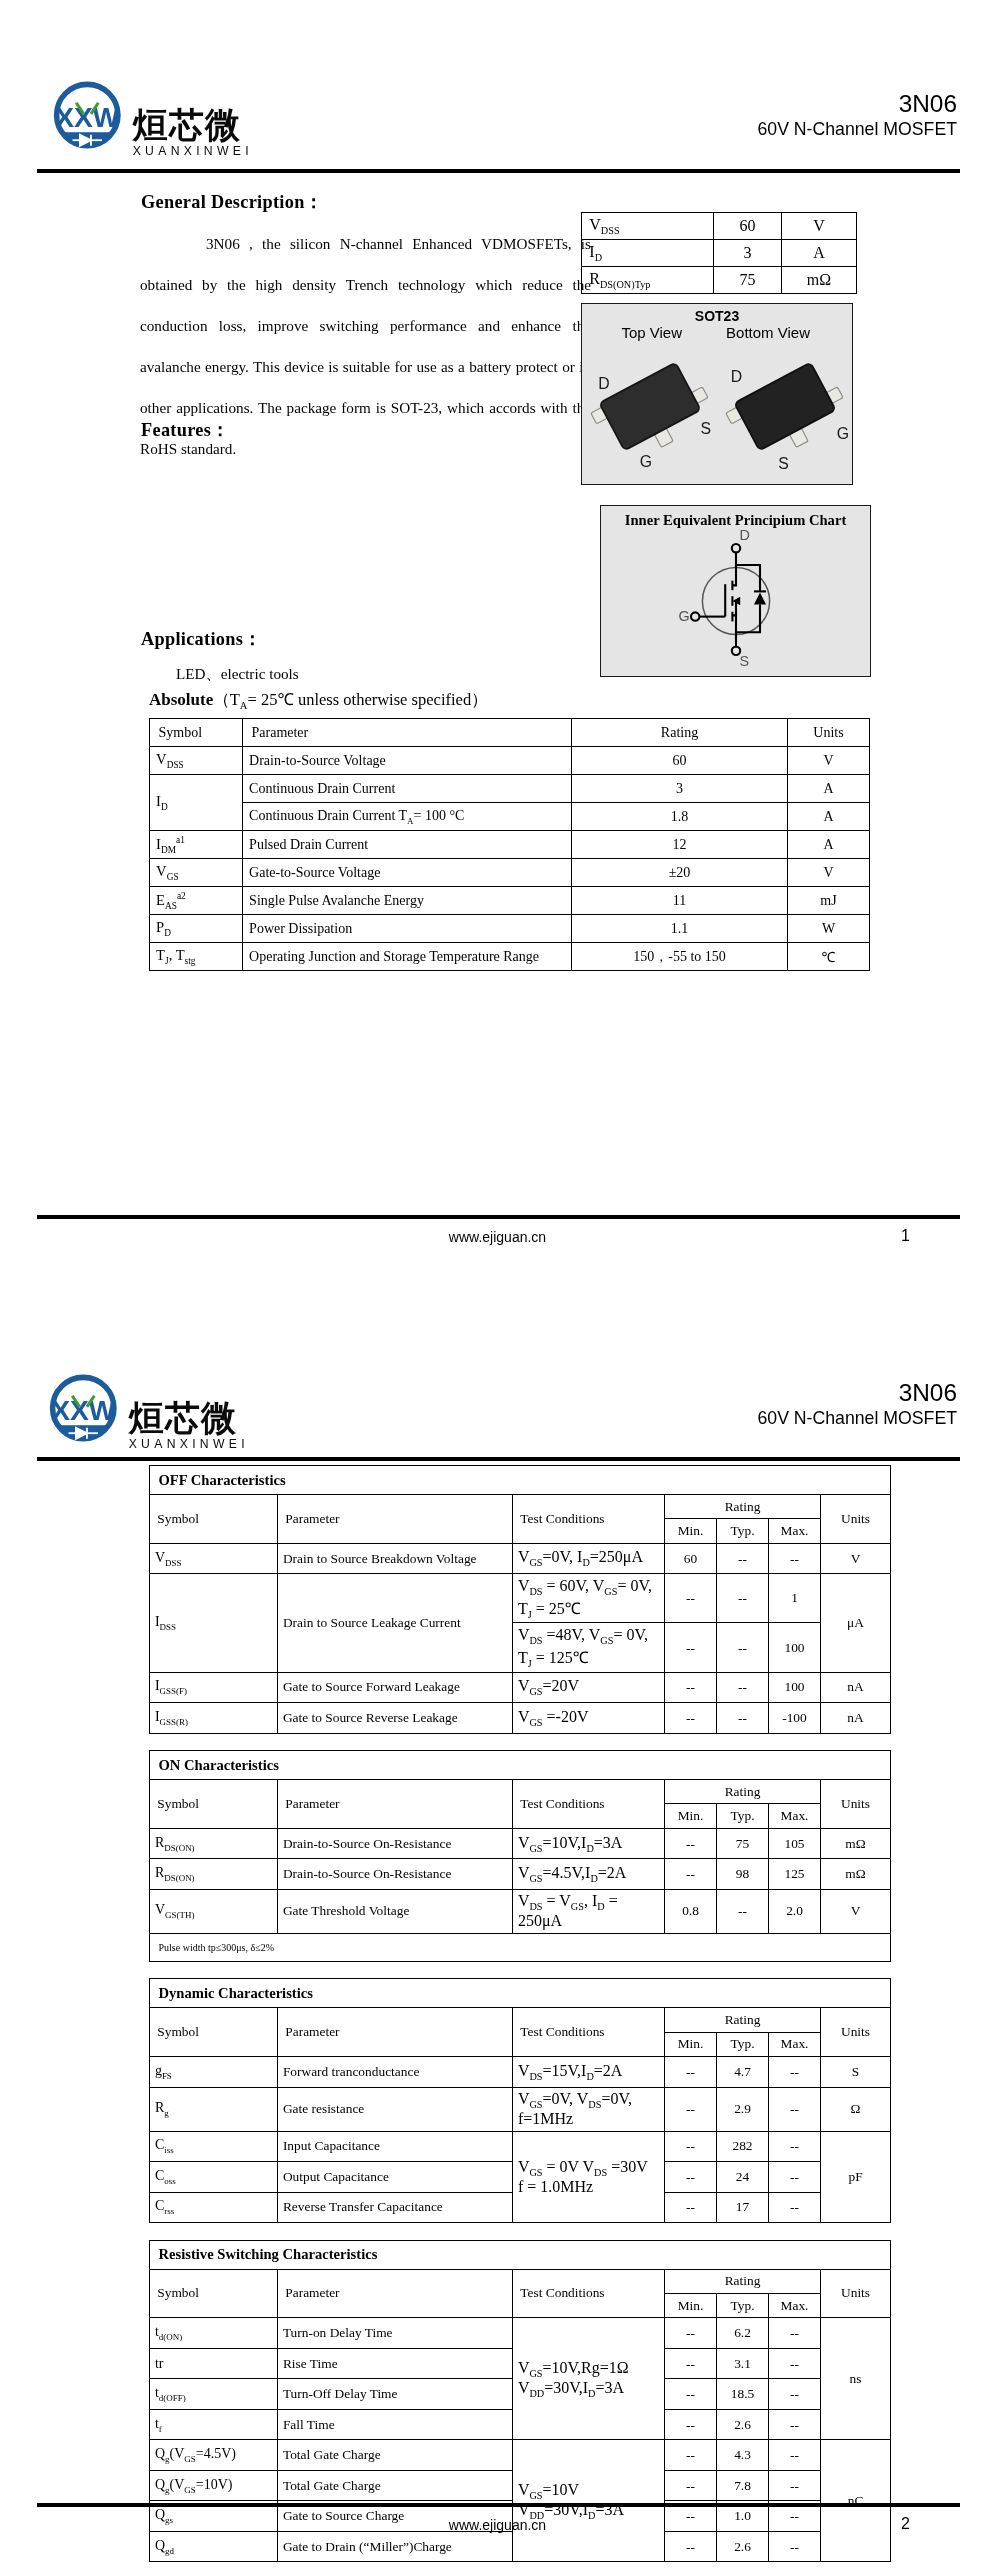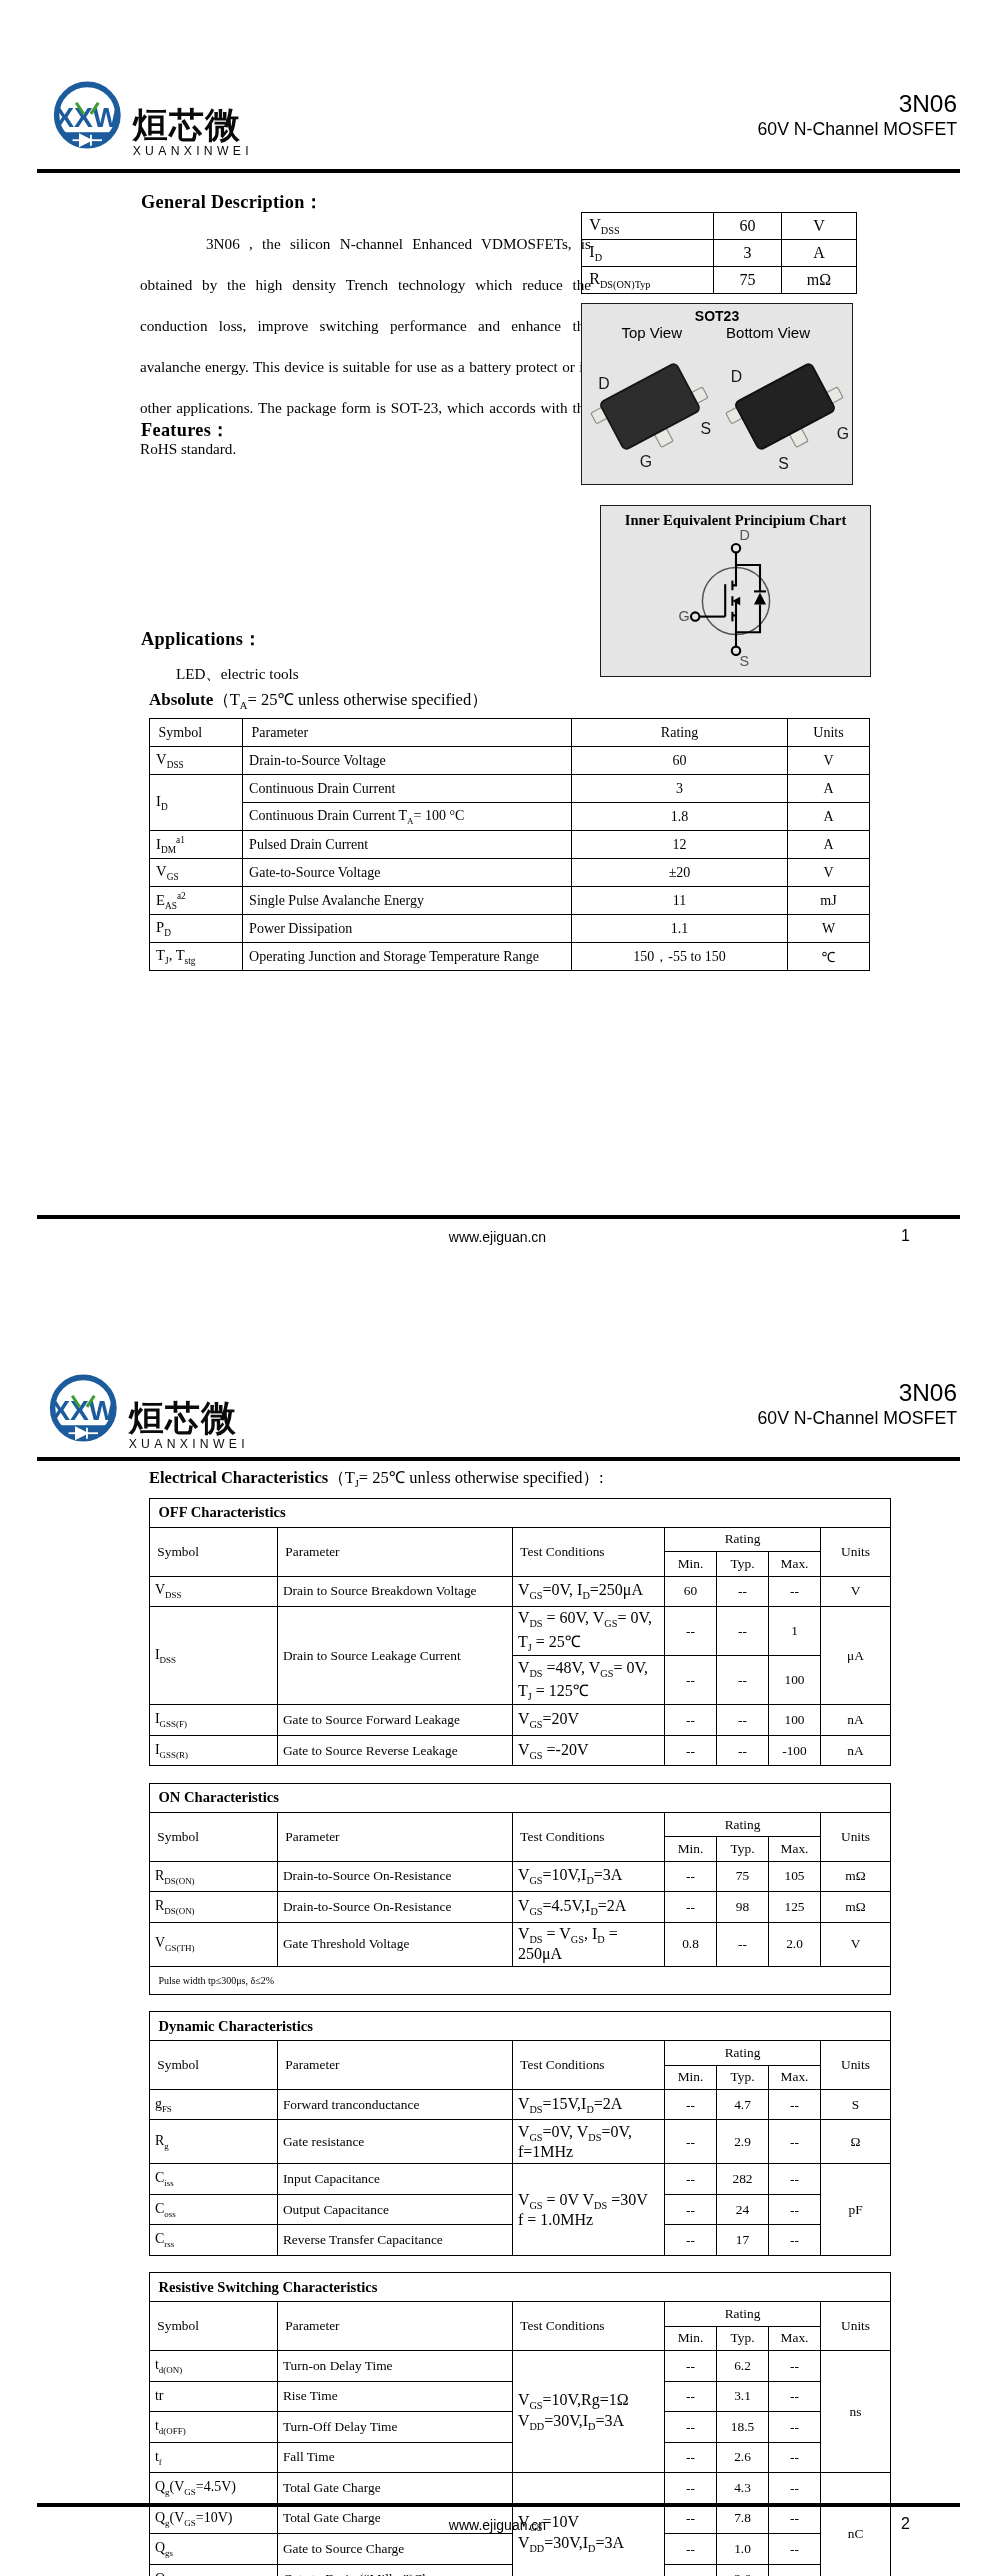--- a/index.html
+++ b/index.html
@@ -295,23 +295,20 @@
       <div class="brand-en">XUANXINWEI</div>
     </div>
   </div>
   <div class="head-right" style="top:91px;">
     <div class="part-no">3N06</div>
     <div class="part-sub">60V N-Channel MOSFET</div>
   </div>
   <div class="rule" style="top:169px;"></div>
 
   <div class="p2-content">
-    <div class="elec-title">
-      <b>Electrical Characteristics</b><span>（T<sub>J</sub>= 25℃  unless otherwise specified）:</span>
-    </div>
 
     <table class="char-table">
       <colgroup>
           <col style="width:128px">
           <col style="width:235px">
           <col style="width:152px">
           <col style="width:52px">
           <col style="width:52px">
           <col style="width:52px">
           <col style="width:70px">

